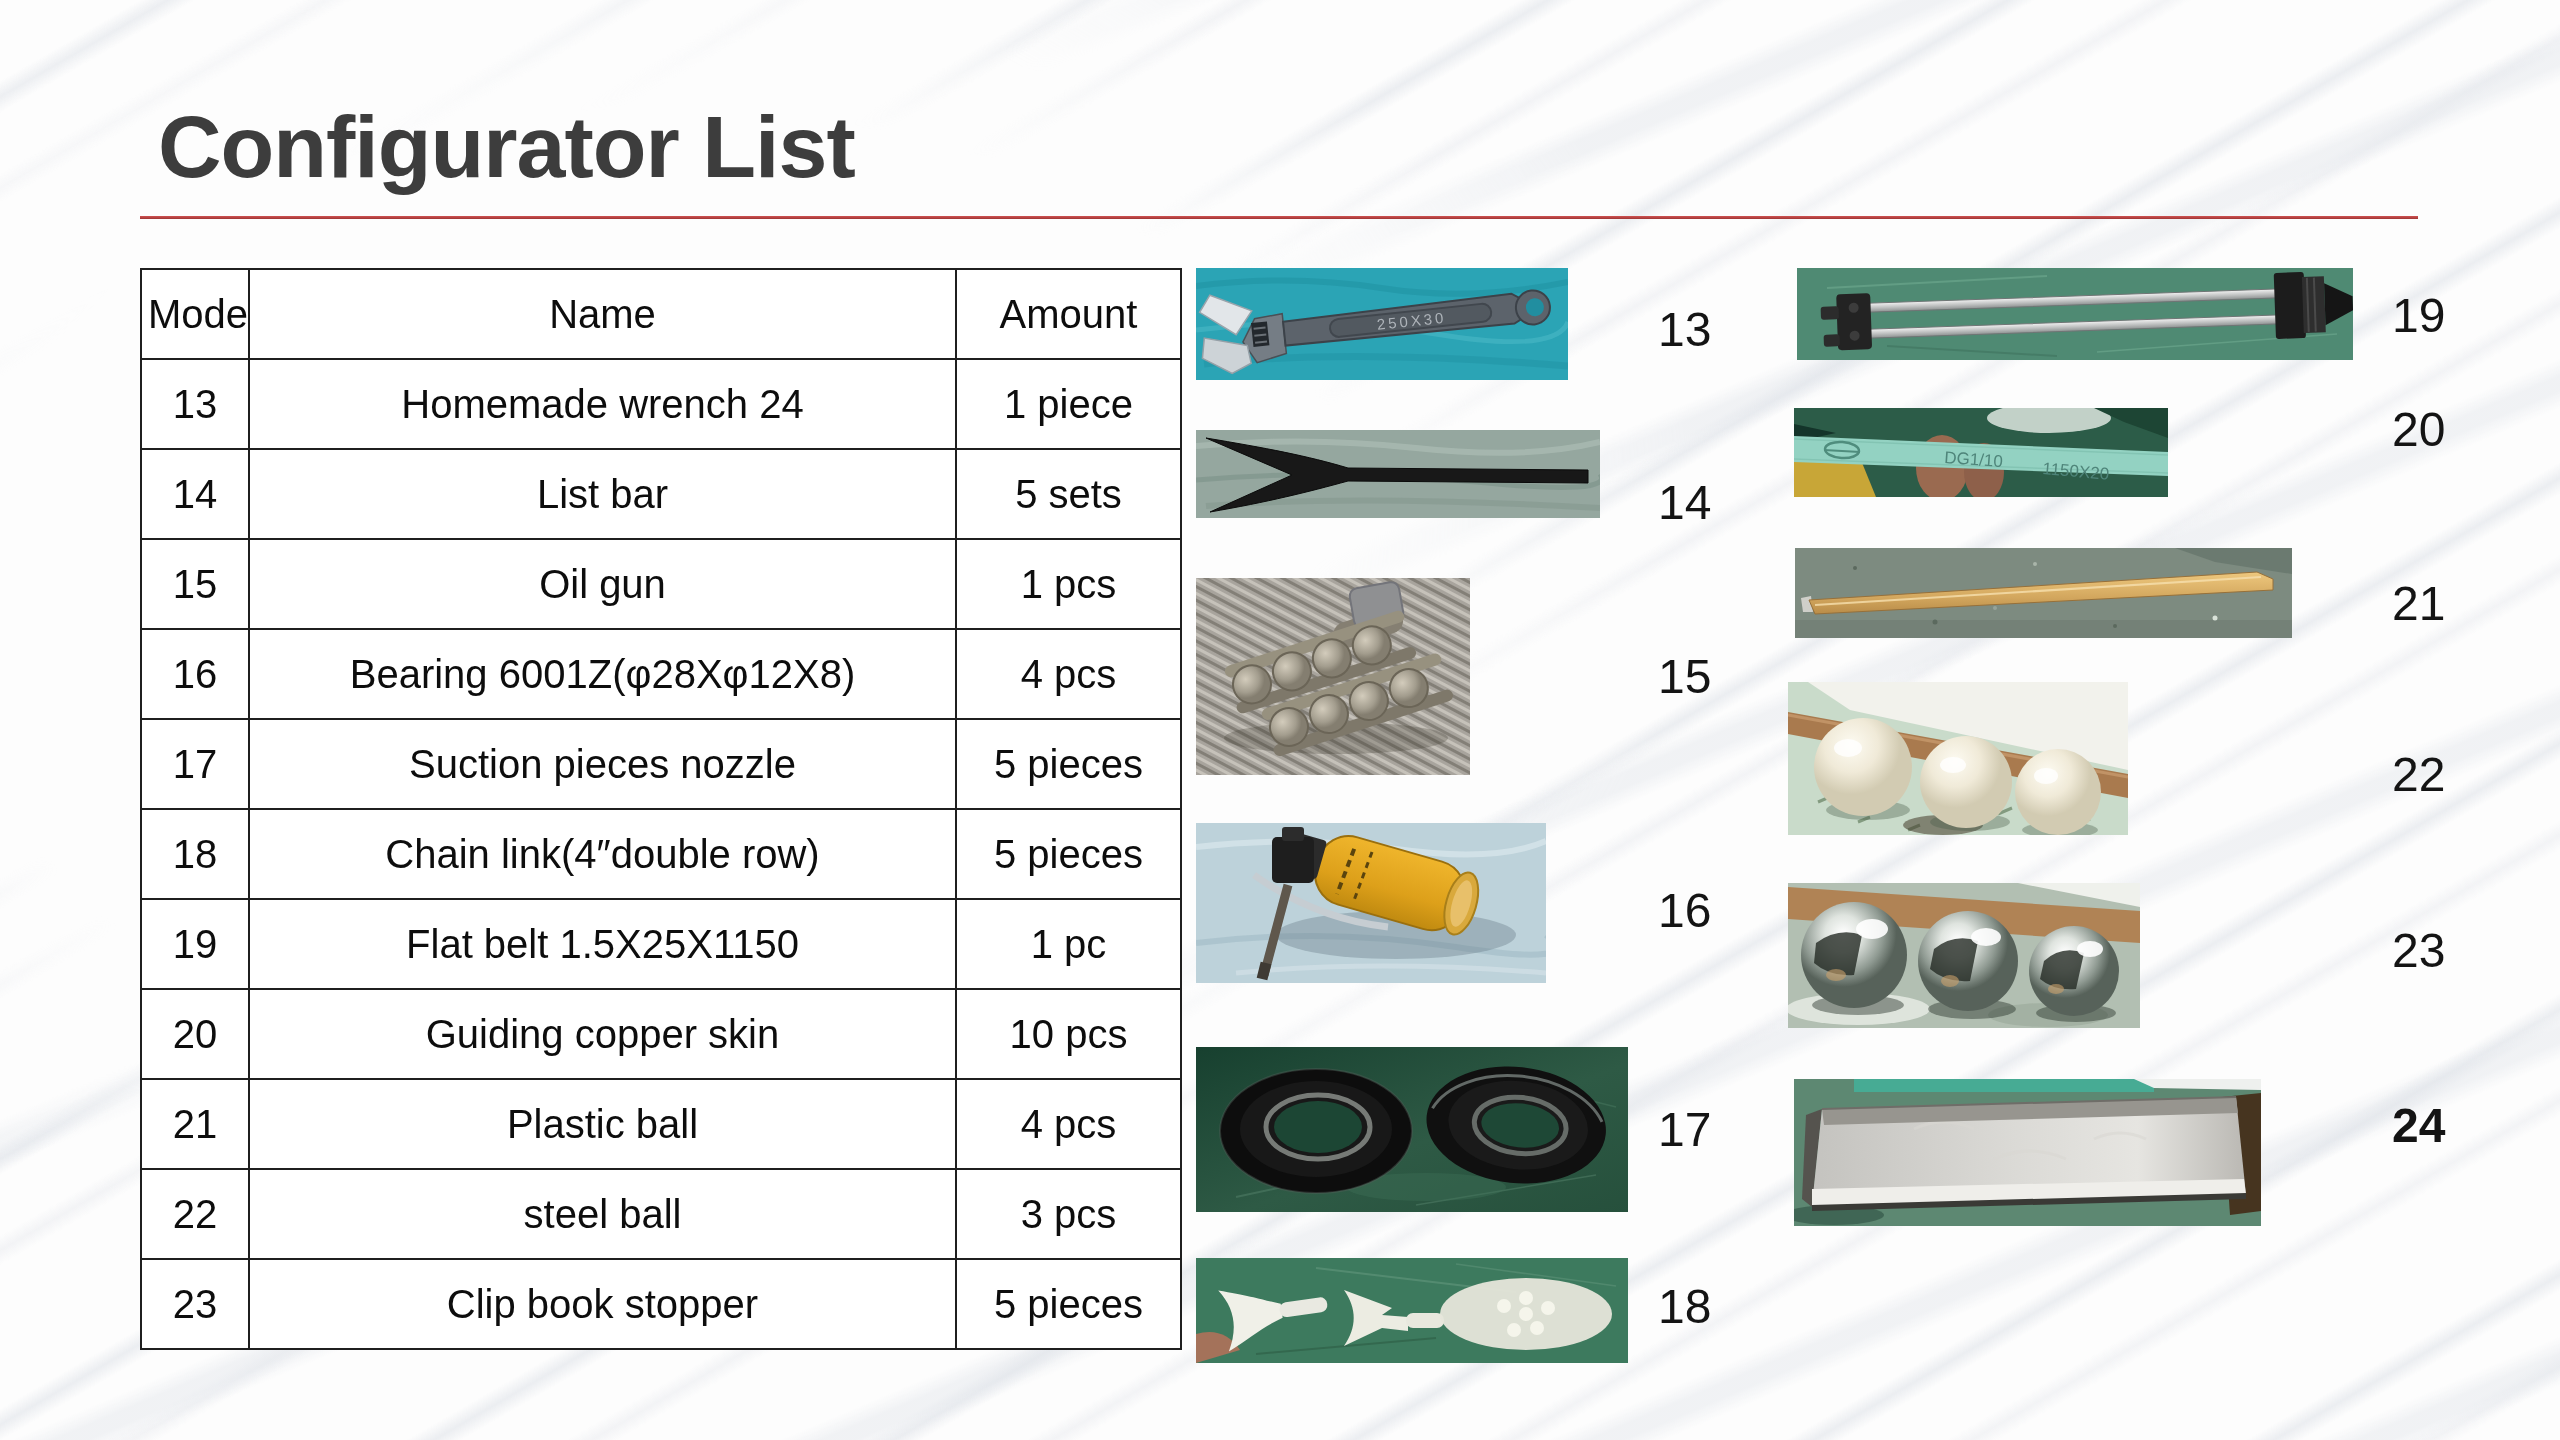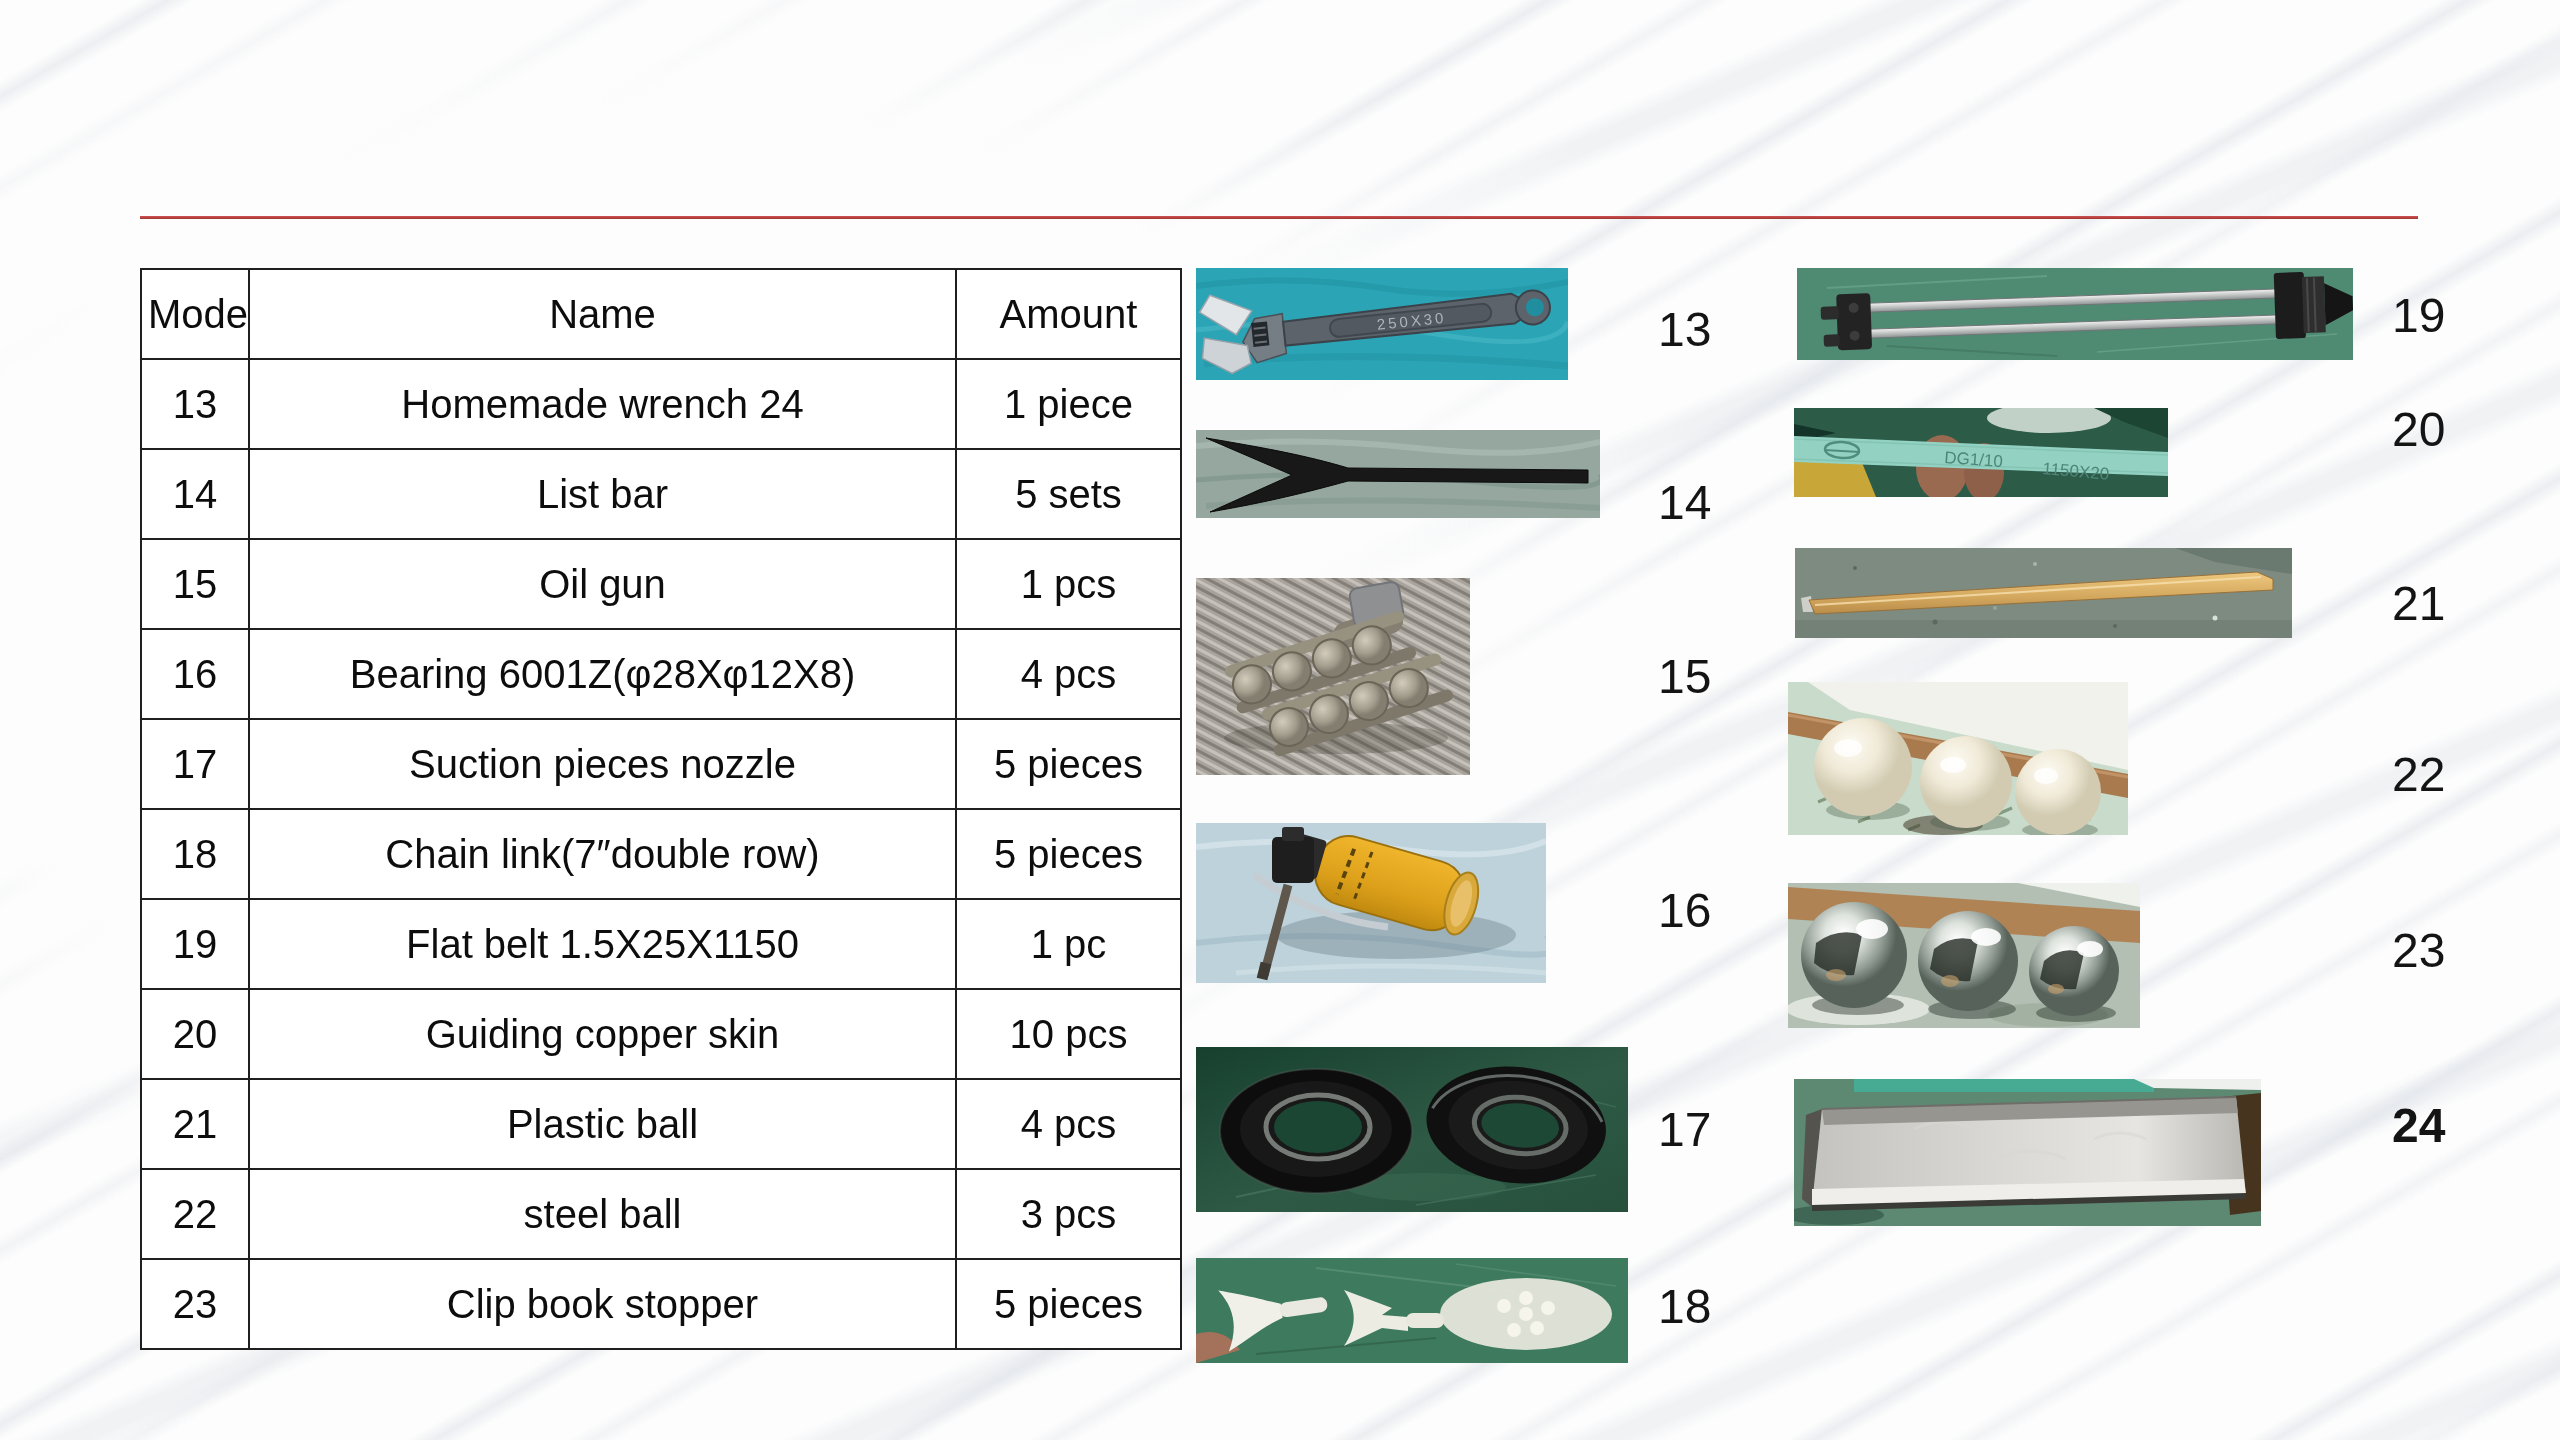--- a/index.html
+++ b/index.html
@@ -55,20 +55,21 @@
   }
 </style>
 </head>
 <body>
 
 <div class="slide">
 
   <div class="streaks-a"></div>
   <div class="streaks-b"></div>
 
+  <h1 class="page-title">Configurator List</h1>
   <div class="title-rule"></div>
 
   <table class="cfg-table">
     <colgroup>
         <col style="width:108px">
         <col style="width:707px">
         <col style="width:225px">
       </colgroup>
     <tbody>
         <tr>
@@ -96,21 +97,21 @@
       <td>Bearing 6001Z(φ28Xφ12X8)</td>
       <td>4 pcs</td>
     </tr>
     <tr>
       <td>17</td>
       <td>Suction pieces nozzle</td>
       <td>5 pieces</td>
     </tr>
     <tr>
       <td>18</td>
-      <td>Chain link(7″double row)</td>
+      <td>Chain link(4″double row)</td>
       <td>5 pieces</td>
     </tr>
     <tr>
       <td>19</td>
       <td>Flat belt 1.5X25X1150</td>
       <td>1 pc</td>
     </tr>
     <tr>
       <td>20</td>
       <td>Guiding copper skin</td>

